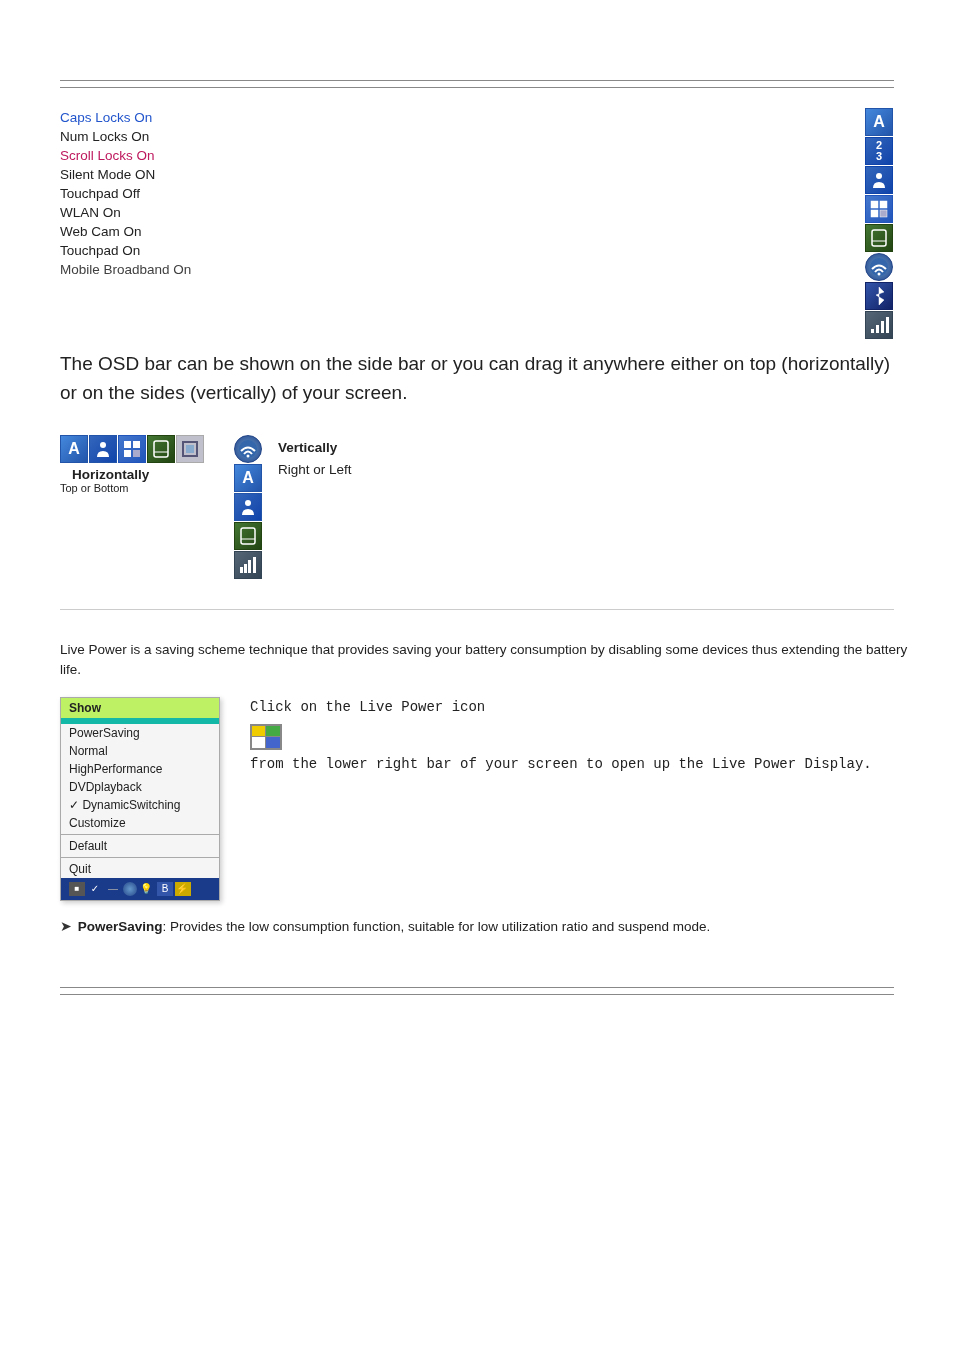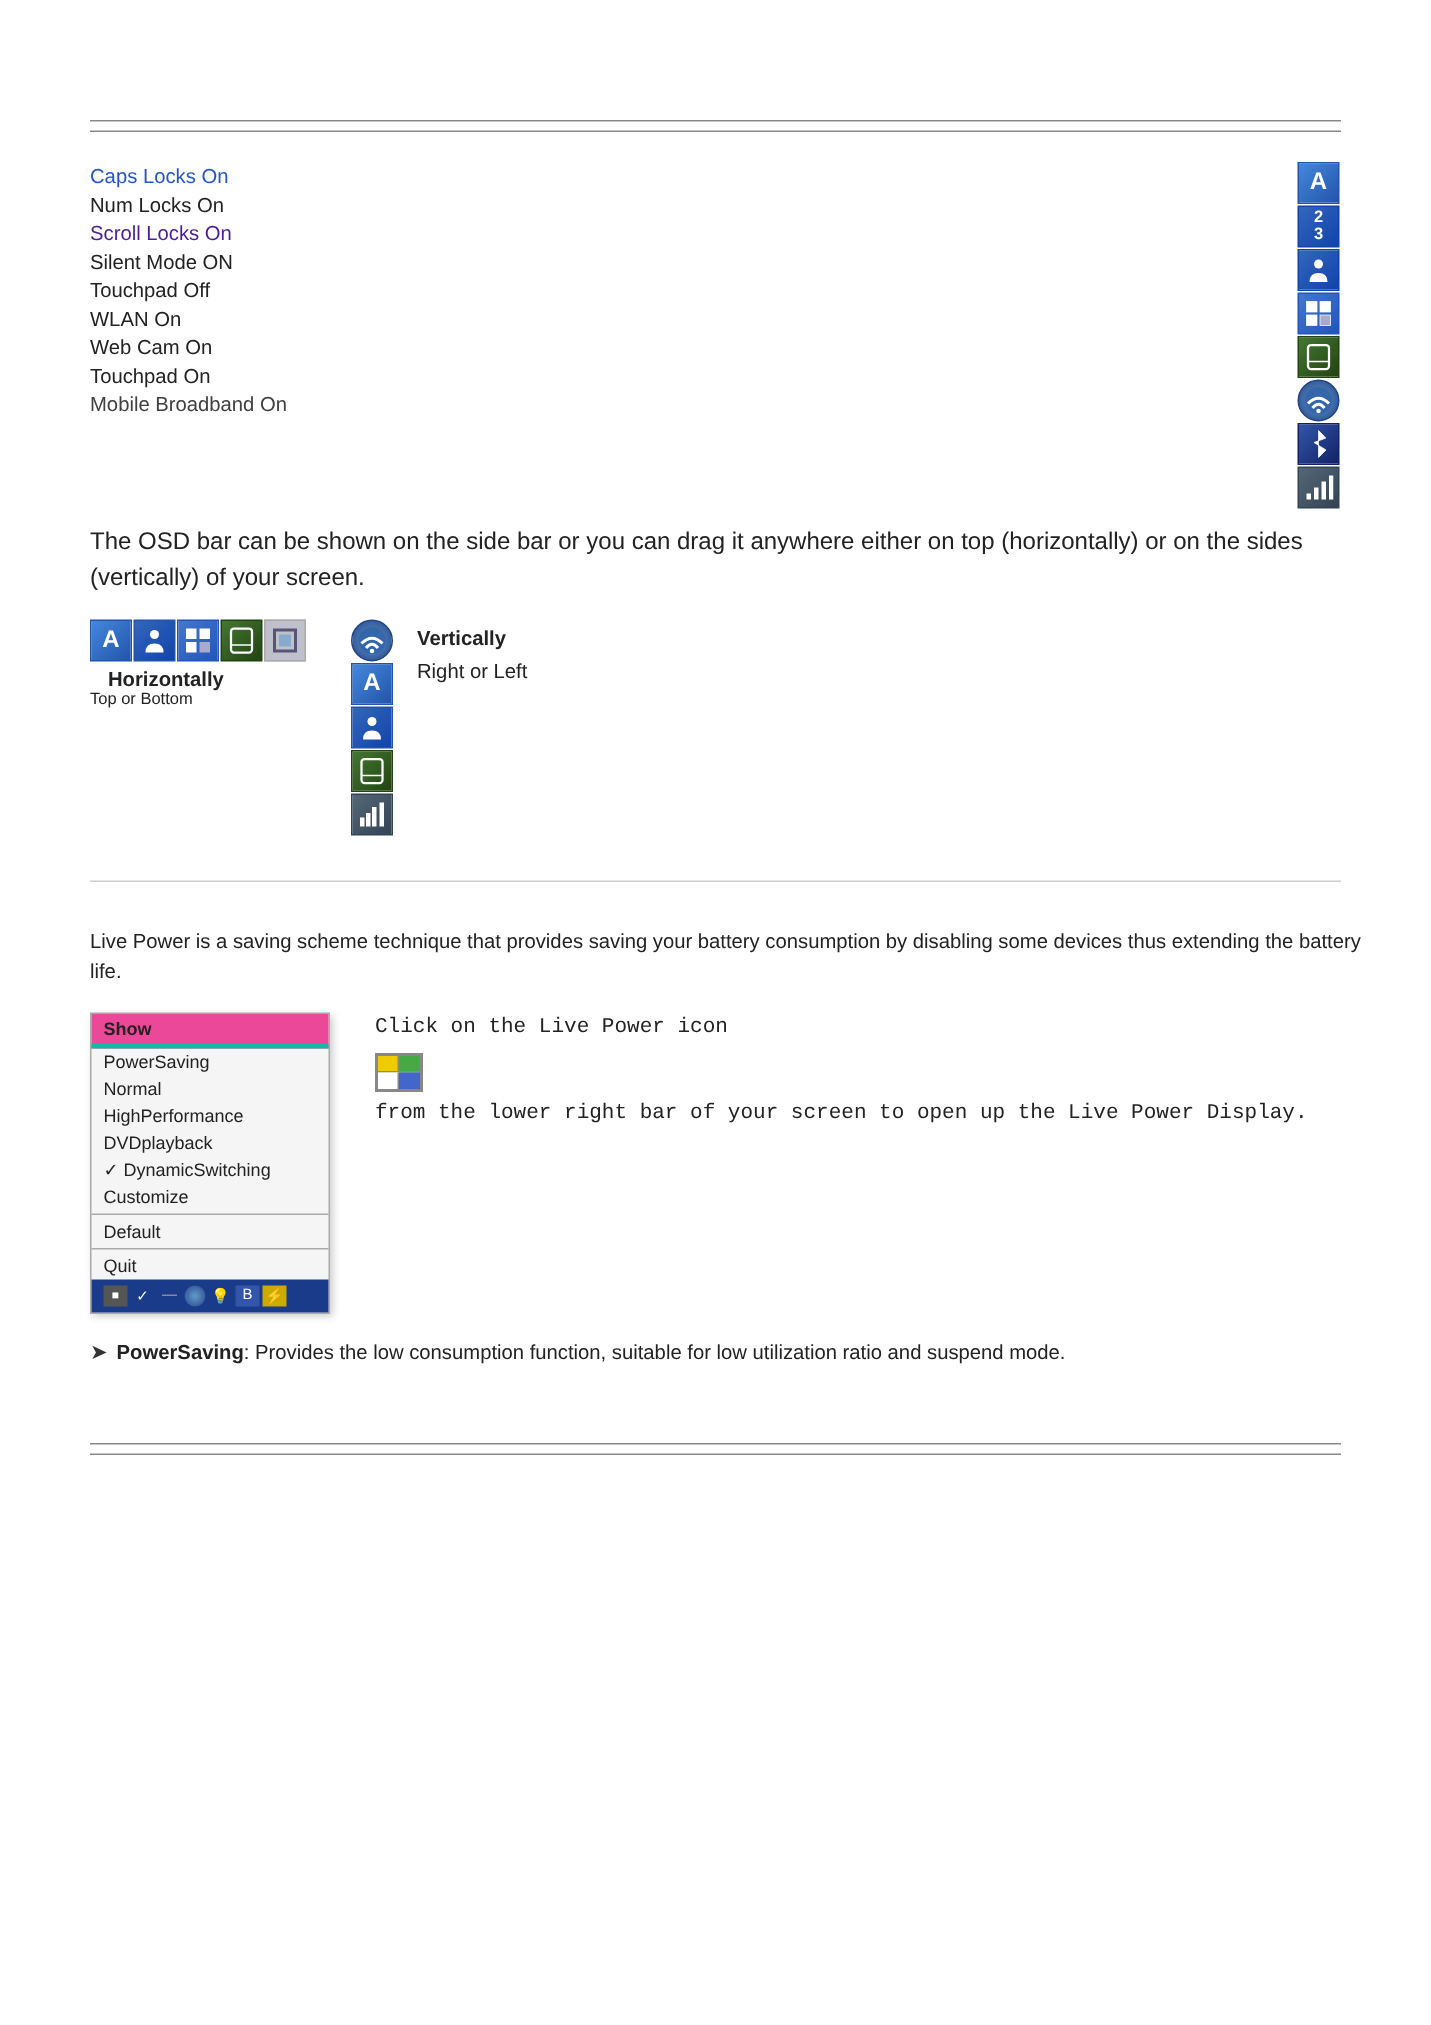--- a/index.html
+++ b/index.html
@@ -51,21 +51,21 @@
       margin: 0;
     }
 
     .osd-list li {
       padding: 2px 0;
       font-size: 13.5px;
     }
 
     .osd-list li.caps-lock { color: #2255cc; }
     .osd-list li.num-lock { color: #222; }
-    .osd-list li.scroll-lock { color: #4c1d95; }
+    .osd-list li.scroll-lock { color: #be185d; }
     .osd-list li.silent-mode { color: #222; }
     .osd-list li.touchpad { color: #222; }
     .osd-list li.wlan { color: #222; }
     .osd-list li.webcam { color: #222; }
     .osd-list li.bluetooth { color: #222; }
     .osd-list li.broadband { color: #404040; }
 
     
     .osd-icons-vertical {
       width: 30px;
@@ -135,24 +135,24 @@
       border: 1px solid #112266;
     }
     .icon-signal {
       background: linear-gradient(135deg, #556677, #334455);
       color: white;
       font-size: 9px;
       border: 1px solid #334455;
     }
 
     .osd-description {
-      font-size: 16px;
+      font-size: 19px;
       line-height: 1.5;
       margin-top: 8px;
-      margin-bottom: 15px;
+      margin-bottom: 28px;
     }
 
     
     .layout-section {
       display: flex;
       flex-direction: row;
       align-items: flex-start;
       gap: 30px;
       margin-bottom: 30px;
     }
@@ -247,25 +247,25 @@
     
     .context-menu {
       border: 1px solid #aaa;
       background: #f5f5f5;
       min-width: 160px;
       font-size: 12px;
       box-shadow: 2px 2px 5px rgba(0,0,0,0.2);
     }
 
     .context-menu-header {
-      background: #ec4899;
+      background: #bef264;
       padding: 3px 8px;
       font-weight: bold;
       font-size: 12px;
-      border-bottom: 3px solid #14b8a6;
+      border-bottom: 6px solid #14b8a6;
     }
 
     .context-menu-item {
       padding: 2px 8px;
       font-size: 12px;
     }
 
     .context-menu-item.checked::before {
       content: "✓ ";
     }

